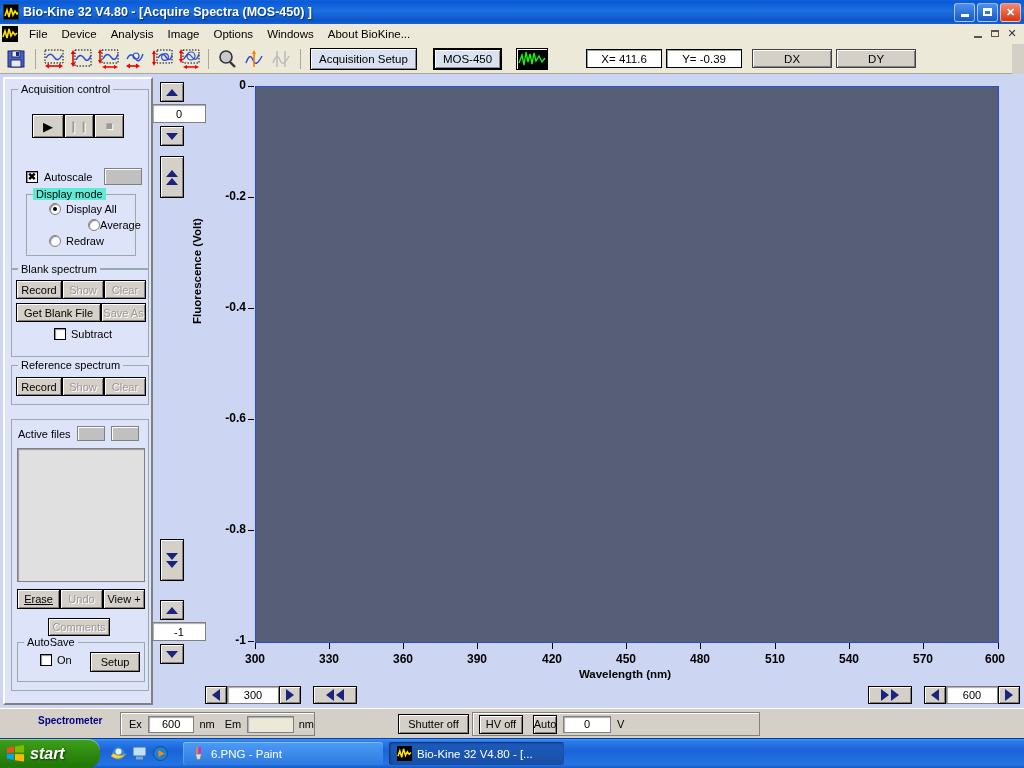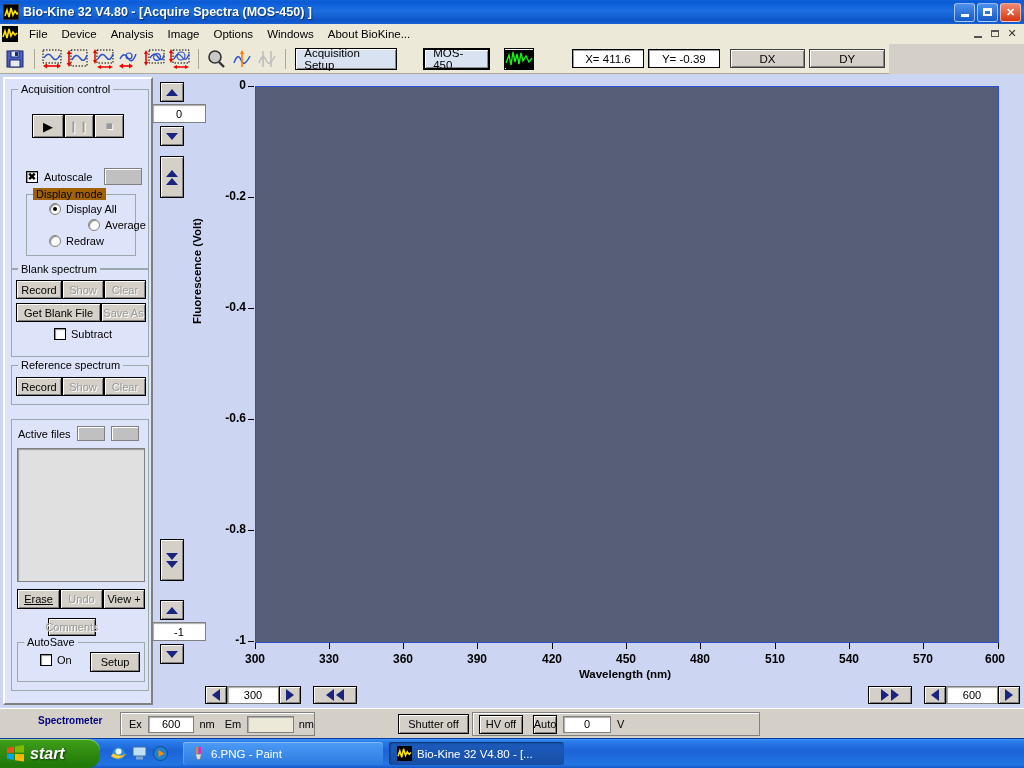--- a/index.html
+++ b/index.html
@@ -46,21 +46,21 @@
     border-bottom:1px solid #ece9d8;
   }
   .menu-icon { width:16px; height:16px; margin:0 4px 0 2px; background:#000; position:relative;}
   .menu-item { padding:2px 7px; color:#000; font-size:11.5px; white-space:nowrap; }
   .mdi-btns { margin-left:auto; display:flex; gap:1px; padding-right:4px; align-items:center;}
   .mdi-b { width:16px; height:14px; display:flex; align-items:center; justify-content:center;
            font-size:11px; color:#333; font-family:"Liberation Sans",sans-serif;}
 
   
   .toolbar {
-    position:absolute; left:0; top:44px; width:889px; height:30px;
+    position:absolute; left:0; top:44px; width:1012px; height:30px;
     background:#ece9d8; display:flex; align-items:center; padding-left:3px;
     border-bottom:1px solid #aca899;
   }
   .tool-ico {
     width:26px; height:24px; display:flex; align-items:center; justify-content:center;
     margin-right:1px;
   }
   .tsep { width:1px; height:20px; background:#aca899; margin:0 5px; }
 
   .tbtn {
@@ -357,21 +357,21 @@
     <div class="tool-ico">
       <svg width="22" height="20" viewBox="0 0 22 20">
         <path d="M3,14 Q7,3 10,11 T19,7" fill="none" stroke="#bbb" stroke-width="1.4"></path>
         <line x1="7" y1="2" x2="7" y2="18" stroke="#bbb" stroke-width="1.5"></line>
         <line x1="15" y1="2" x2="15" y2="18" stroke="#bbb" stroke-width="1.5"></line>
       </svg>
     </div>
     <div class="tsep"></div>
 
     <div class="tbtn" style="margin-left:4px;">Acquisition Setup</div>
-    <div class="tbtn sunken" style="margin-left:22px;">MOS-450</div>
+    <div class="tbtn sunken" style="margin-left:12px;">MOS-450</div>
     <div class="scope-ico" style="margin-left:10px;">
       <svg width="28" height="18" viewBox="0 0 28 18">
         <rect width="28" height="18" fill="#000"></rect>
         <polyline points="1,13 4,5 6,15 8,2 10,12 12,4 14,14 16,3 18,11 21,6 24,12 27,8" fill="none" stroke="#14f414" stroke-width="1.4"></polyline>
       </svg>
     </div>
     <div class="tfield" style="margin-left:34px;width:76px;">X= 411.6</div>
     <div class="tfield" style="width:76px;">Y= -0.39</div>
     <div class="tfield grey" style="width:80px;margin-left:6px;">DX</div>
     <div class="tfield grey" style="width:80px;">DY</div>
@@ -387,28 +387,28 @@
           <div class="btn" style="width:32px;height:24px;font-size:13px;">▶</div>
           <div class="btn dis" style="width:30px;height:24px;font-size:11px;letter-spacing:1px;">❙❙</div>
           <div class="btn dis" style="width:30px;height:24px;font-size:12px;">■</div>
         </div>
         <div class="row" style="position:absolute;left:14px;top:78px;gap:6px;">
           <div class="chk">✖</div>
           <span style="font-size:11px;">Autoscale</span>
           <div class="flat-field" style="width:38px;height:17px;margin-left:6px;"></div>
         </div>
         <div class="gbox" style="left:14px;top:104px;width:110px;height:62px;">
-          <span class="legend" style="background:#a16207;">Display mode</span>
+          <span class="legend" style="background:#5eead4;">Display mode</span>
           <div class="row" style="position:absolute;left:22px;top:8px;gap:5px;">
             <div class="radio">
                 <span class="dot"></span>
               </div>
             <span>Display All</span>
           </div>
-          <div class="row" style="position:absolute;left:22px;top:24px;gap:5px;padding-left:39px;">
+          <div class="row" style="position:absolute;left:22px;top:24px;padding-left:39px;">
             <div class="radio"></div>
             <span>Average</span>
           </div>
           <div class="row" style="position:absolute;left:22px;top:40px;gap:5px;">
             <div class="radio"></div>
             <span>Redraw</span>
           </div>
         </div>
       </div>
 
@@ -443,21 +443,21 @@
           <span>Active files</span>
           <div class="flat-field" style="width:28px;height:15px;"></div>
           <div class="flat-field" style="width:28px;height:15px;"></div>
         </div>
         <div style="position:absolute;left:5px;top:28px;width:128px;height:134px;background:#e0e0e0;border:1px solid #808080;box-shadow: inset 1px 1px 1px #999;"></div>
         <div class="row" style="position:absolute;left:5px;top:169px;">
           <div class="btn" style="width:43px;height:20px;text-decoration:underline;text-decoration-skip-ink:none;">Erase</div>
           <div class="btn dis" style="width:43px;height:20px;">Undo</div>
           <div class="btn" style="width:42px;height:20px;">View +</div>
         </div>
-        <div class="btn dis" style="position:absolute;left:36px;top:198px;width:48px;height:18px;">Comments</div>
+        <div class="btn dis" style="position:absolute;left:36px;top:198px;width:62px;height:18px;">Comments</div>
         <div class="gbox" style="left:5px;top:222px;width:128px;height:40px;">
           <span class="legend">AutoSave</span>
           <div class="row" style="position:absolute;left:22px;top:11px;gap:5px;">
             <div class="chk"></div>
             <span>On</span>
           </div>
           <div class="btn" style="position:absolute;left:72px;top:9px;width:50px;height:20px;">Setup</div>
         </div>
       </div>
     </div>

